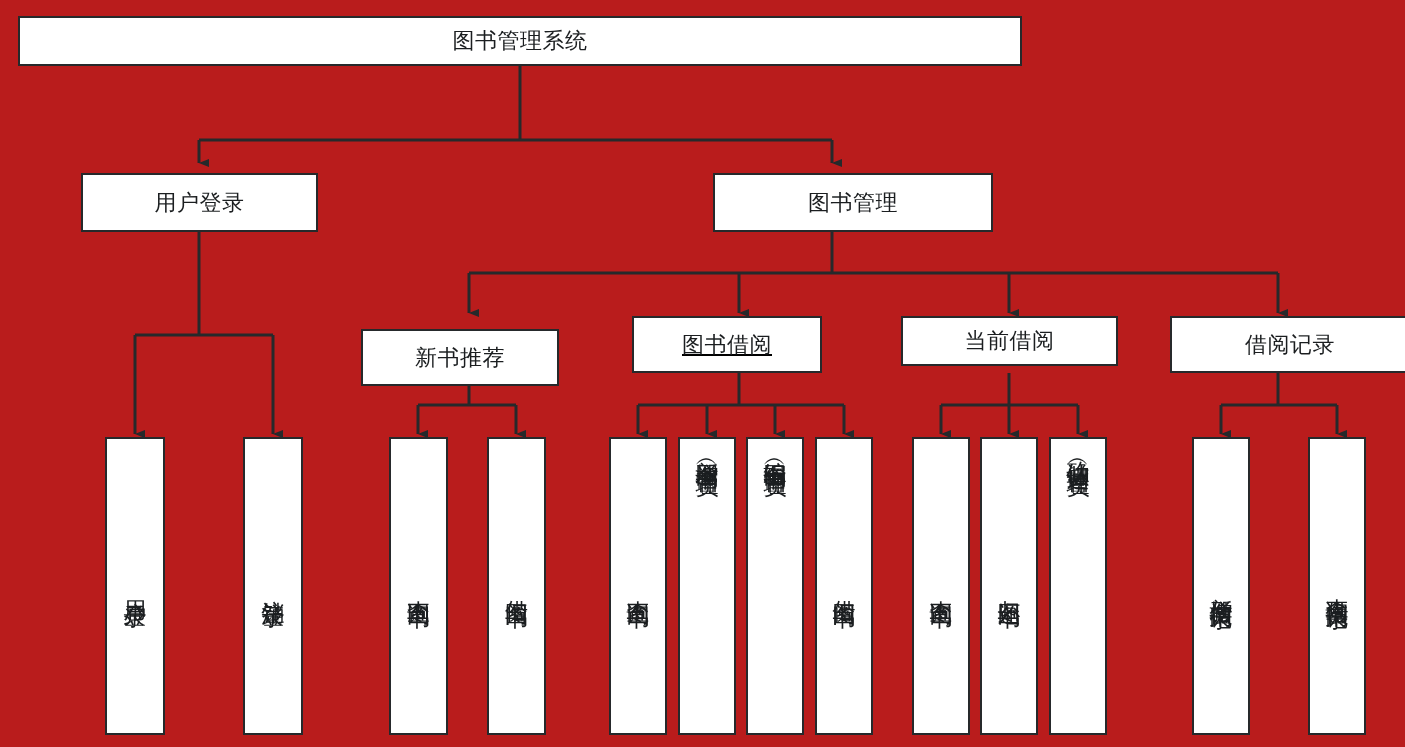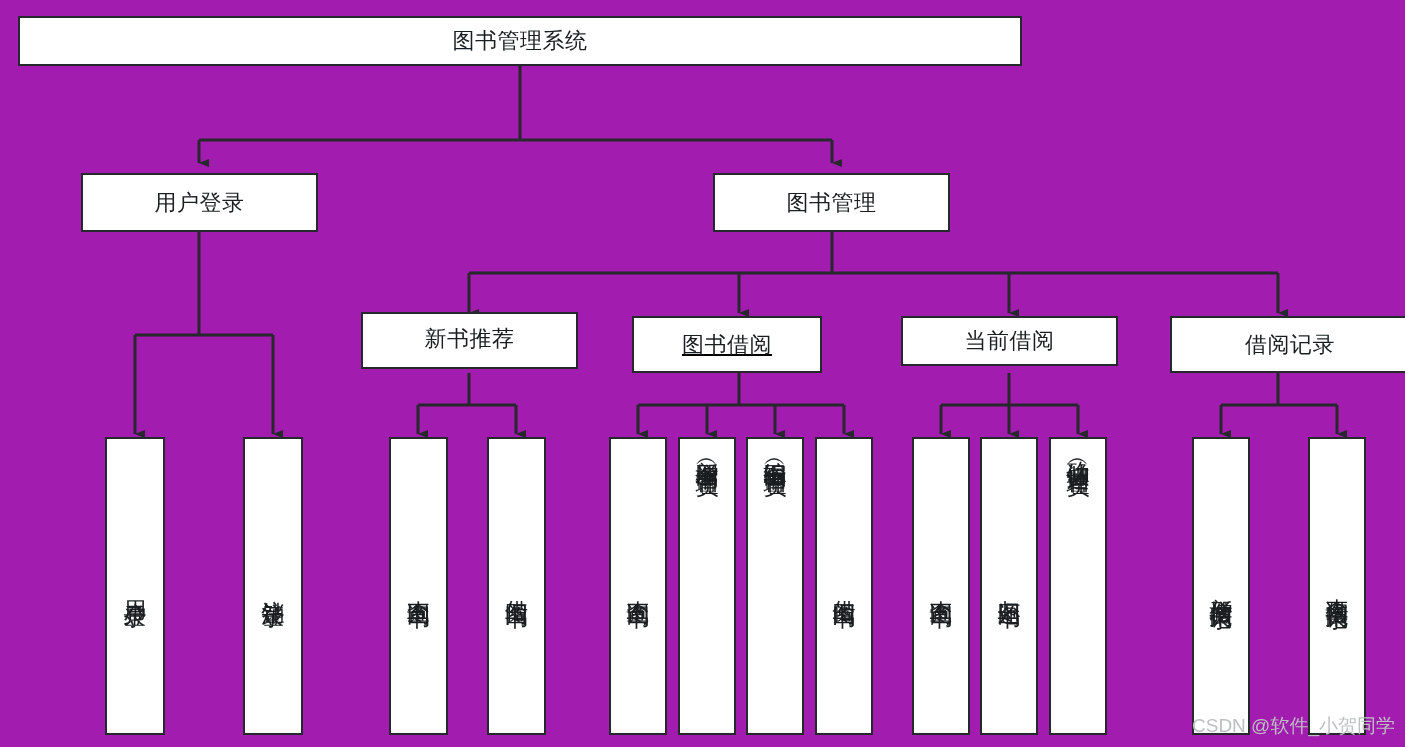--- a/index.html
+++ b/index.html
@@ -7,21 +7,21 @@
     padding: 0;
     background: #ffffff;
   }
   body {
     font-family: "Liberation Sans", "DejaVu Sans", sans-serif;
   }
   #canvas {
     position: relative;
     width: 1405px;
     height: 747px;
-    background: #a21caf;
+    background: #b91c1c;
     overflow: hidden;
   }
   svg.connectors {
     position: absolute;
     left: 0;
     top: 0;
     width: 1405px;
     height: 747px;
     pointer-events: none;
   }
@@ -127,25 +127,25 @@
     </g>
   </svg>
 
   <div class="node h" style="left:18px; top:16px; width:1004px; height:50px;">
     <span class="node-label">图书管理系统</span>
   </div>
 
   <div class="node h" style="left:81px; top:173px; width:237px; height:59px;">
     <span class="node-label">用户登录</span>
   </div>
-  <div class="node h" style="left:713px; top:173px; width:237px; height:59px;">
+  <div class="node h" style="left:713px; top:173px; width:280px; height:59px;">
     <span class="node-label">图书管理</span>
   </div>
 
-  <div class="node h" style="left:361px; top:312px; width:217px; height:57px;font-family:Liberation Mono, monospace;">
+  <div class="node h" style="left:361px; top:329px; width:198px; height:57px;">
     <span class="node-label">新书推荐</span>
   </div>
   <div class="node h" style="left:632px; top:316px; width:190px; height:57px;text-decoration:underline;">
     <span class="node-label">图书借阅</span>
   </div>
   <div class="node h" style="left:901px; top:316px; width:217px; height:50px;">
     <span class="node-label">当前借阅</span>
   </div>
   <div class="node h" style="left:1170px; top:316px; width:240px; height:57px;">
     <span class="node-label">借阅记录</span>
@@ -188,15 +188,14 @@
     <span class="node-label">确认归还（管理员）</span>
   </div>
 
   <div class="node v center-text" style="left:1192px; top:437px; width:58px; height:298px;">
     <span class="node-label">新增借阅记录</span>
   </div>
   <div class="node v center-text" style="left:1308px; top:437px; width:58px; height:298px;">
     <span class="node-label">查询借阅记录</span>
   </div>
 
-  <div class="watermark" style="left:1192px; top:713px;">CSDN @软件_小贺同学</div>
 
 </div>
 
 </body></html>

